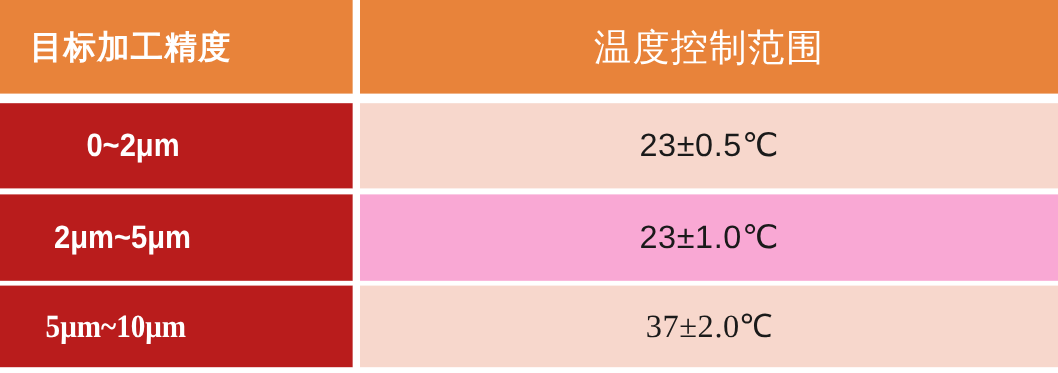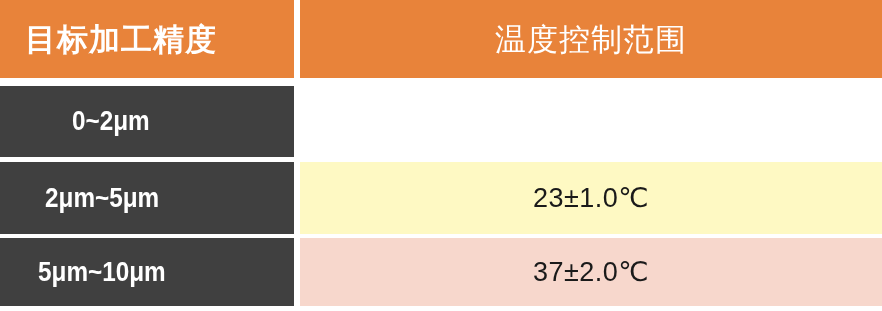--- a/index.html
+++ b/index.html
@@ -27,21 +27,21 @@
     width: 882px;
     display: flex;
   }
 
   .cell-left {
     width: 294px;
     height: 100%;
     box-sizing: border-box;
     display: flex;
     align-items: center;
-    background: #404040;
+    background: #b91c1c;
   }
 
   .cell-gap {
     width: 6px;
     height: 100%;
     background: #ffffff;
   }
 
   .cell-right {
     width: 582px;
@@ -57,42 +57,42 @@
   .row-header { top: 0; height: 78px; }
   .row-header .cell-left {
     background: #E8833A;
     padding-left: 25px;
   }
   .row-header .cell-right {
     background: #E8833A;
   }
   .hdr-text {
     color: #ffffff;
-    font-size: 31px;
+    font-size: 27px;
     font-weight: bold;
     letter-spacing: 1px;
     line-height: 1;
     white-space: nowrap;
   }
   .hdr-text-right {
     color: #ffffff;
     font-size: 31px;
     font-weight: normal;
     letter-spacing: 1px;
     line-height: 1;
     white-space: nowrap;
   }
 
   
   .row-1 { top: 86px; height: 71px; }
   .row-2 { top: 162px; height: 72px; }
-  .row-3 { top: 238px; height: 68px; }
+  .row-3 { top: 238px; height: 68px; font-family: Liberation Serif, serif; }
 
   .row-1 .cell-right { background: #F7D7CC; }
-  .row-2 .cell-right { background: #fef9c3; }
+  .row-2 .cell-right { background: #f9a8d4; }
   .row-3 .cell-right { background: #F7D7CC; }
 
   .row-1 .cell-left { padding-left: 72px; }
   .row-2 .cell-left { padding-left: 45px; }
   .row-3 .cell-left { padding-left: 38px; }
 
   .spec-label {
     color: #ffffff;
     font-size: 27px;
     font-weight: bold;
@@ -125,20 +125,23 @@
     <div class="cell-right">
       <span class="hdr-text-right">温度控制范围</span>
     </div>
   </div>
 
   <div class="t-row row-1">
     <div class="cell-left">
       <span class="spec-label">0~2μm</span>
     </div>
     <div class="cell-gap"></div>
+    <div class="cell-right">
+      <span class="temp-value">23±0.5℃</span>
+    </div>
   </div>
 
   <div class="t-row row-2">
     <div class="cell-left">
       <span class="spec-label">2μm~5μm</span>
     </div>
     <div class="cell-gap"></div>
     <div class="cell-right">
       <span class="temp-value">23±1.0℃</span>
     </div>

